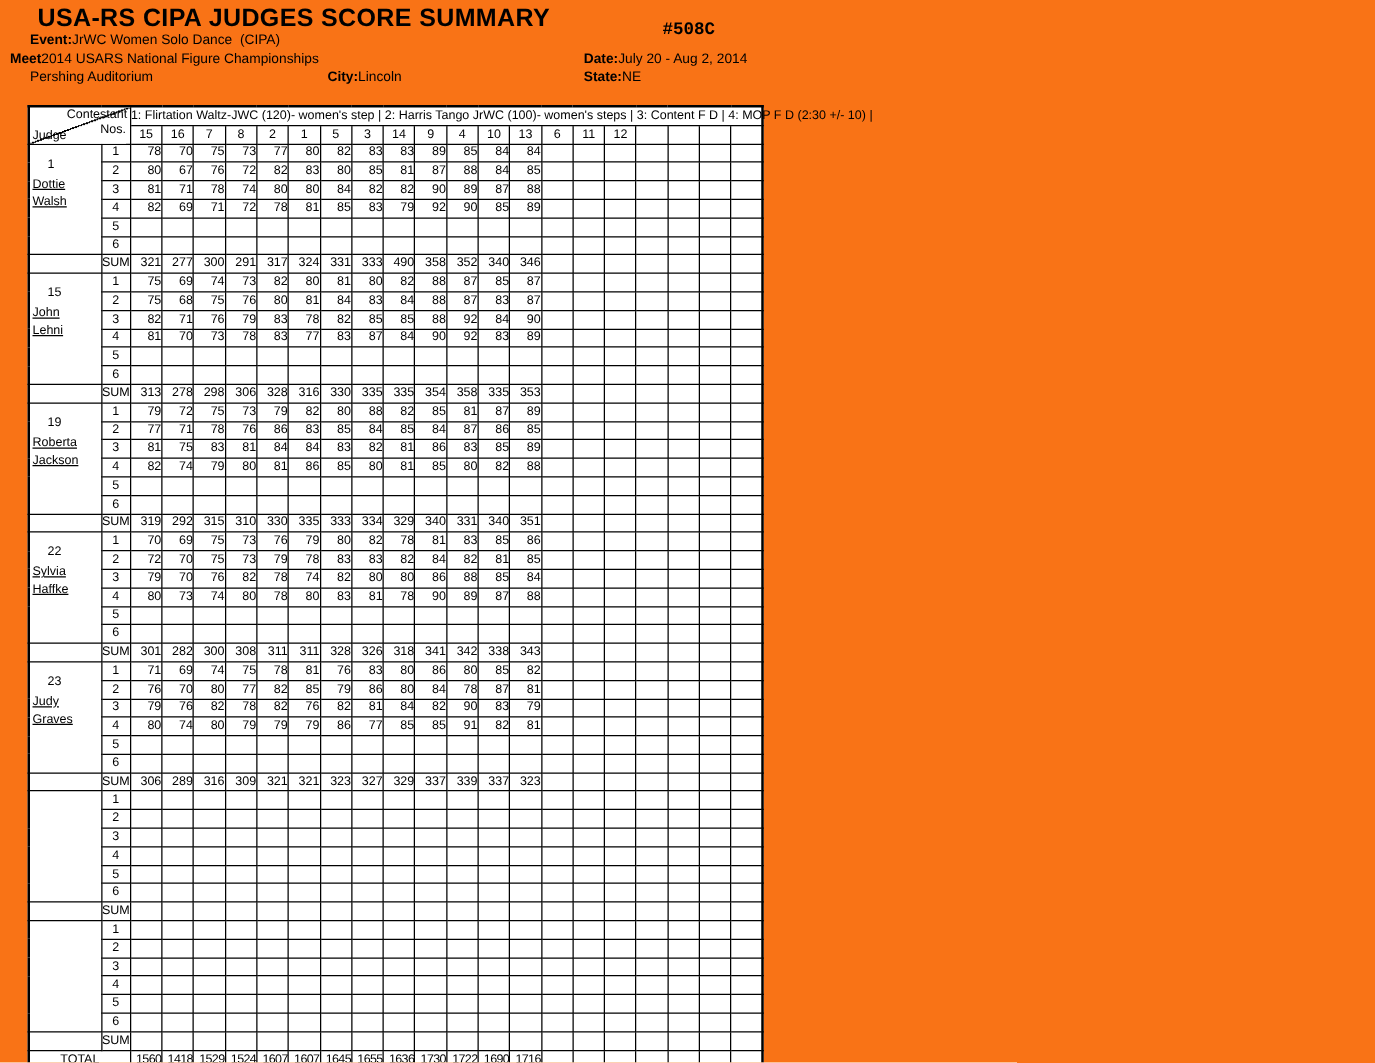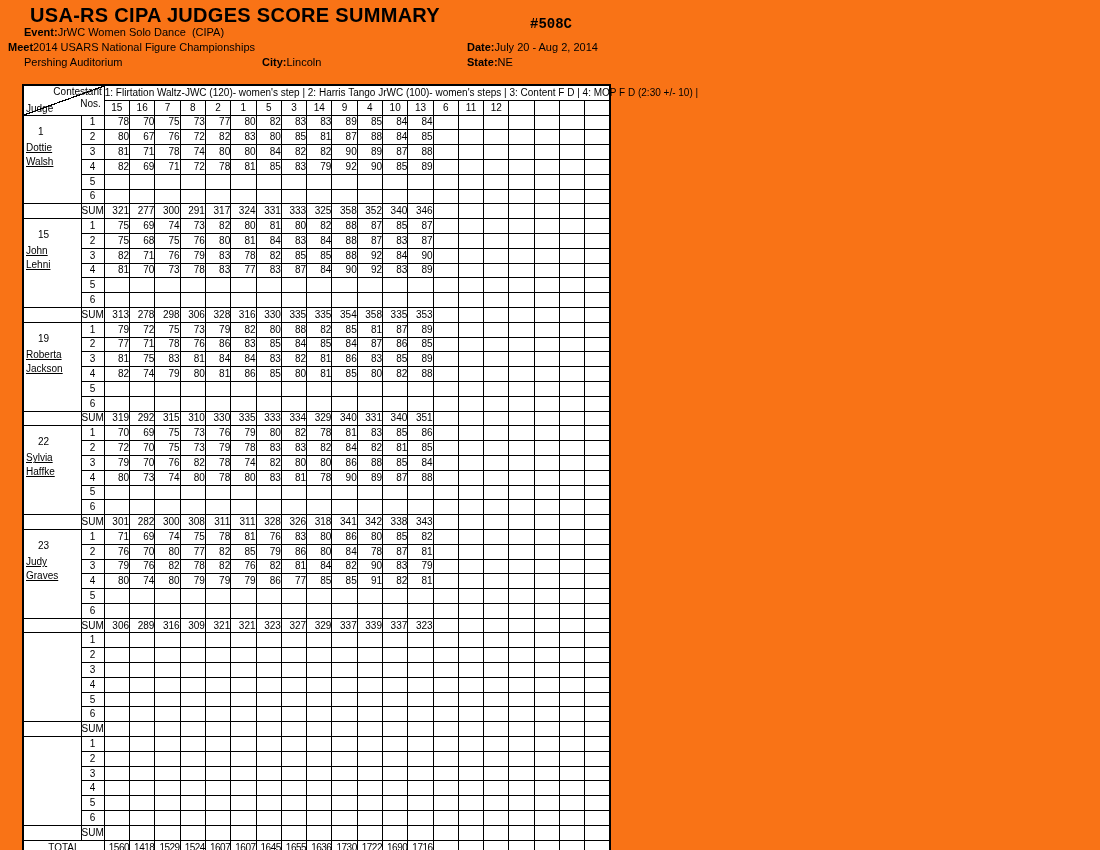--- a/index.html
+++ b/index.html
@@ -261,21 +261,21 @@
           <td class="c-jempty"></td>
           <td class="c-lbl">SUM</td>
           <td class="c-score gl">321</td>
           <td class="c-score">277</td>
           <td class="c-score">300</td>
           <td class="c-score">291</td>
           <td class="c-score gl">317</td>
           <td class="c-score">324</td>
           <td class="c-score">331</td>
           <td class="c-score">333</td>
-          <td class="c-score gl">325</td>
+          <td class="c-score gl">490</td>
           <td class="c-score">358</td>
           <td class="c-score">352</td>
           <td class="c-score">340</td>
           <td class="c-score gl">346</td>
           <td class="c-score"></td>
           <td class="c-score"></td>
           <td class="c-score"></td>
           <td class="c-score gl"></td>
           <td class="c-score"></td>
           <td class="c-score"></td>

